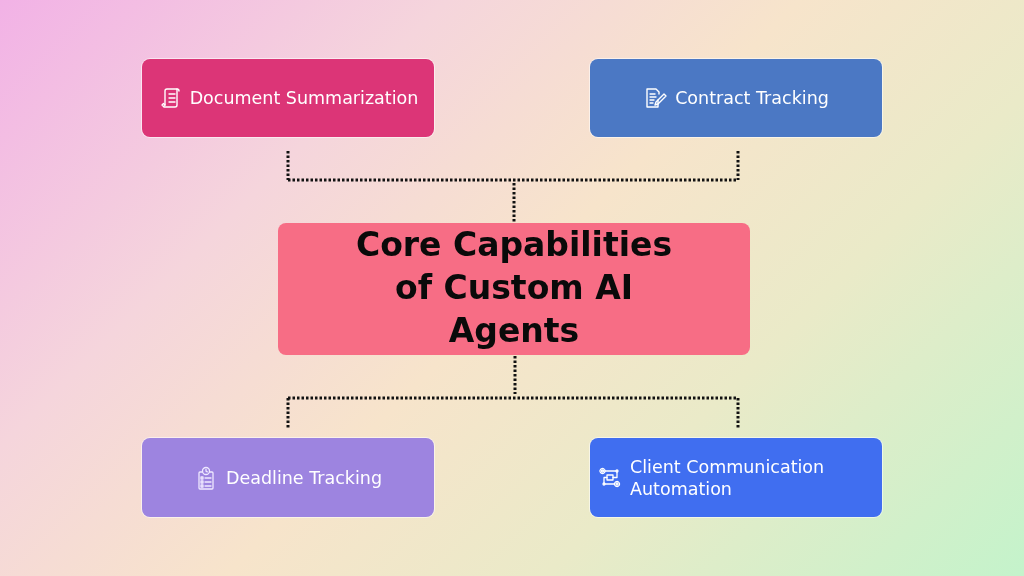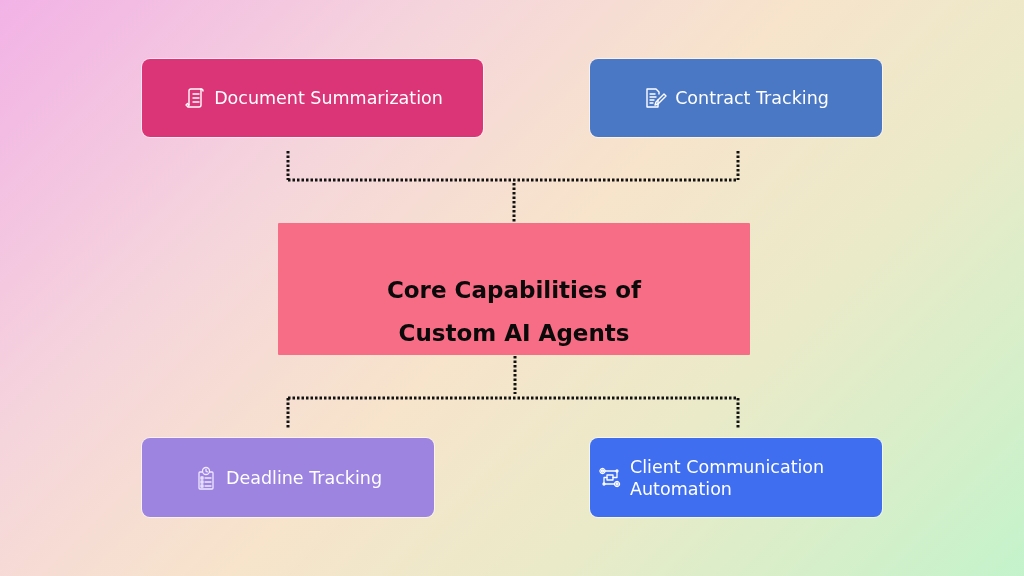--- a/index.html
+++ b/index.html
@@ -13,31 +13,31 @@
       position: absolute; box-sizing: border-box;
       border-radius: 8px;
       display: flex; align-items: center; justify-content: center;
       color: #ffffff;
       font-size: 17.5px;
       box-shadow: 0 0 0 1px rgba(255,255,255,0.55);
     }
     .node .icon { width: 24px; height: 24px; margin-right: 8px; flex: 0 0 auto; display: inline-flex; }
     .node .icon svg { width: 24px; height: 24px; }
     .node .label { line-height: 22px; }
-    #n-doc { left: 142px; top: 59px; width: 341px; height: 78px; background: #dc3577; }
+    #n-doc { left: 142px; top: 59px; width: 292px; height: 78px; background: #dc3577; }
     #n-contract { left: 590px; top: 59px; width: 292px; height: 78px; background: #4b78c4; }
     #n-deadline { left: 142px; top: 438px; width: 292px; height: 79px; background: #9d84e0; }
     #n-client { left: 590px; top: 438px; width: 292px; height: 79px; background: #406ef0; justify-content: flex-start; padding-left: 28px; }
     #n-client .label { width: 210px; }
     #center {
       position: absolute; left: 278px; top: 223px; width: 472px; height: 132px;
-      background: #f76d85; border-radius: 1px;
-      display: flex; align-items: flex-end; justify-content: center;
+      background: #f76d85; border-radius: 8px;
+      display: flex; align-items: flex-start; justify-content: center;
       text-align: center; color: #0a0a0a;
-      font-weight: bold; font-size: 23px; line-height: 43px;
+      font-weight: bold; font-size: 33px; line-height: 43px;
     }
     #center .title { width: 330px; }
     svg.connectors { position: absolute; left: 0; top: 0; width: 1024px; height: 576px; pointer-events: none; }
     svg.connectors line { stroke: #111; stroke-width: 3; stroke-dasharray: 2.5 2; }
   </style>
 </head>
 <body>
 
 <svg class="connectors">
 

